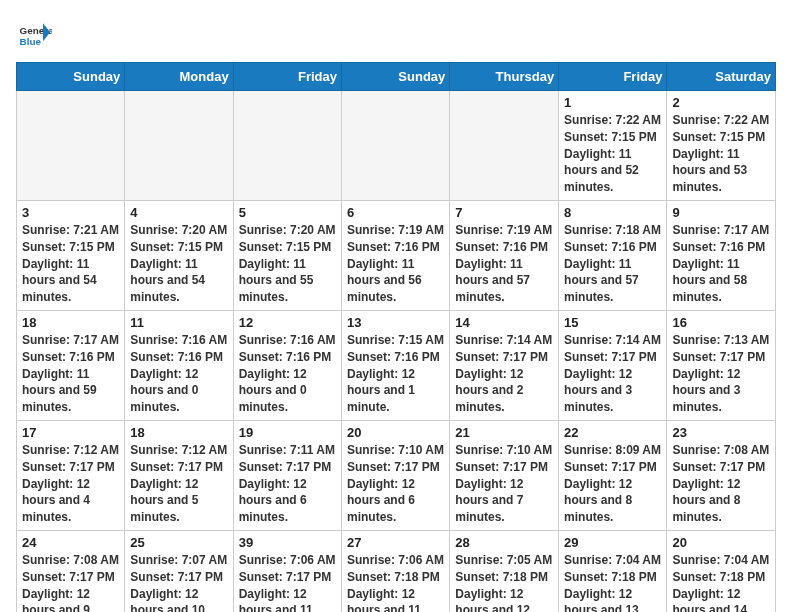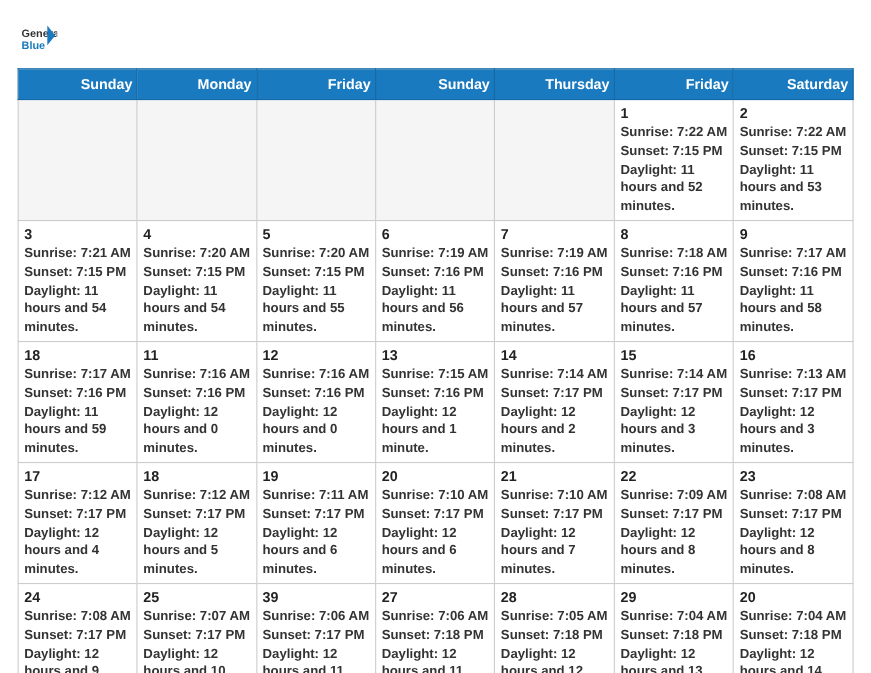--- a/index.html
+++ b/index.html
@@ -278,21 +278,21 @@
         </td>
         <td>
           <span class="day-number">21</span>
           <div class="day-info">Sunrise: 7:10 AM
 Sunset: 7:17 PM
 Daylight: 12 hours
 and 7 minutes.</div>
         </td>
         <td>
           <span class="day-number">22</span>
-          <div class="day-info">Sunrise: 7:09 AM
+          <div class="day-info">Sunrise: 8:09 AM
 Sunset: 7:17 PM
 Daylight: 12 hours
 and 8 minutes.</div>
         </td>
         <td>
           <span class="day-number">23</span>
           <div class="day-info">Sunrise: 7:08 AM
 Sunset: 7:17 PM
 Daylight: 12 hours
 and 8 minutes.</div>

